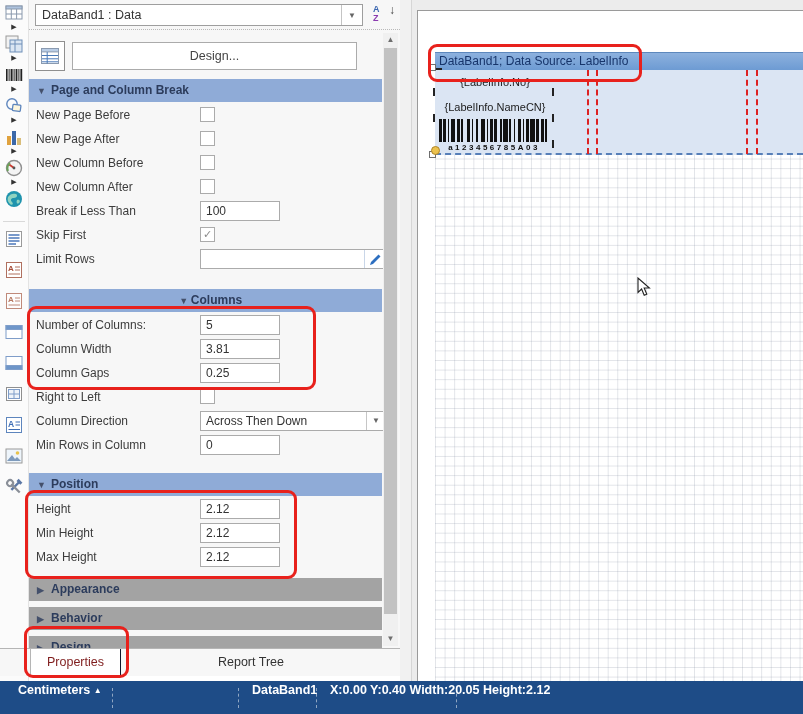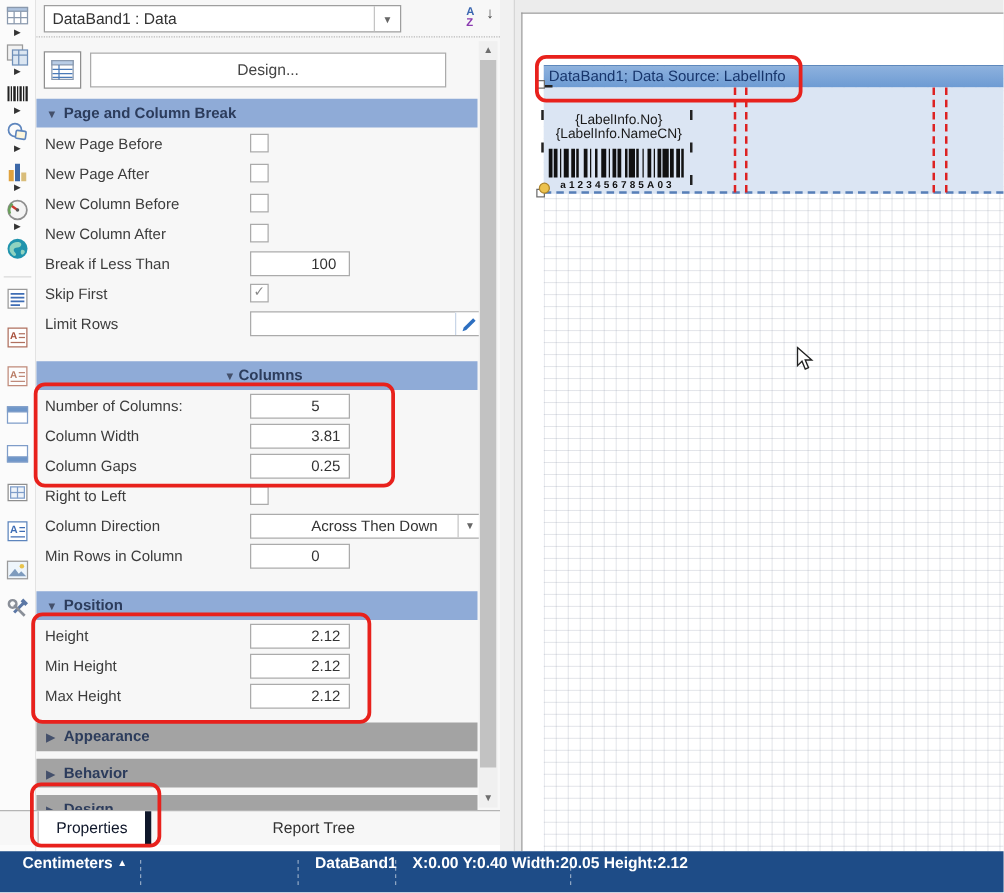--- a/index.html
+++ b/index.html
@@ -8,51 +8,51 @@
 
   
   .toolbox{position:absolute;left:0;top:0;width:29px;height:681px;background:#fbfbfb;border-right:1px solid #e3e3e3;box-sizing:border-box;}
   .tb-item{position:relative;width:28px;text-align:center;}
   .tb-item .ticon{display:block;margin:0 auto;width:20px;height:20px;}
   .tb-arrow{display:block;height:8px;font-size:7px;line-height:7px;color:#333;}
   .tb-sep{height:1px;background:#d9d9d9;margin:4px 3px 4px 3px;}
 
   
   .panel{position:absolute;left:29px;top:0;width:371px;height:648px;background:#f7f7f7;overflow:hidden;}
-  .selector{position:absolute;left:6px;top:4px;width:286px;height:22px;background:#fff;border:1px solid #9e9e9e;box-sizing:border-box;display:flex;align-items:center;}
+  .selector{position:absolute;left:6px;top:4px;width:328px;height:22px;background:#fff;border:1px solid #9e9e9e;box-sizing:border-box;display:flex;align-items:center;}
   .selector .selval{flex:1;padding-left:6px;color:#333;font-size:12.5px;}
   .selector .selbtn{width:20px;height:100%;border-left:1px solid #c4c4c4;display:flex;align-items:center;justify-content:center;color:#666;font-size:8px;}
   .az{position:absolute;left:344px;top:5px;width:24px;height:20px;font-size:9px;font-weight:bold;line-height:9px;cursor:pointer;}
   .az .a{color:#3a66b0;} .az .z{color:#8b3ab0;} .az .ar{position:absolute;right:2px;top:1px;color:#444;font-size:12px;font-weight:normal;}
   .dotline{position:absolute;left:0;top:29px;width:371px;border-top:1px dotted #b9b9b9;}
   .grid-btn{position:absolute;left:6px;top:41px;width:30px;height:30px;background:#fff;border:1px solid #8f8f8f;box-sizing:border-box;display:flex;align-items:center;justify-content:center;}
   .design-btn{position:absolute;left:43px;top:42px;width:285px;height:28px;background:#fff;border:1px solid #ababab;box-sizing:border-box;text-align:center;line-height:26px;color:#444;font-size:12.5px;}
 
   .sec-hdr{position:absolute;left:0;width:353px;height:23px;line-height:23px;box-sizing:border-box;padding-left:8px;font-weight:bold;color:#2c3c5c;font-size:12px;}
   .sec-hdr.exp{background:#8fabd7;}
   .sec-hdr.col{background:#a3a3a3;}
   .sec-hdr .tri{display:inline-block;width:14px;color:#44506b;font-size:9px;}
   .prow{position:absolute;left:0;width:353px;height:24px;}
   .prow .plabel{position:absolute;left:7px;top:0;line-height:24px;color:#3c3c3c;font-size:12px;white-space:nowrap;}
   .cb{position:absolute;left:171px;top:4px;width:15px;height:15px;background:#fff;border:1px solid #ababab;box-sizing:border-box;text-align:center;line-height:13px;font-size:11px;color:#8a8a8a;}
   .inp{position:absolute;left:171px;top:2px;width:80px;height:20px;background:#fff;border:1px solid #ababab;box-sizing:border-box;line-height:18px;padding-left:5px;color:#333;font-size:12px;display:flex;align-items:center;}
   .inp.wide{width:186px;}
-  .inp .val{flex:1;margin-left:43px;}
+  .inp .val{flex:1;}
   .inp .ddbtn{width:18px;height:100%;border-left:1px solid #c6c6c6;display:flex;align-items:center;justify-content:center;color:#666;font-size:8px;}
   .inp .editbtn{width:20px;height:100%;border-left:1px solid #c9d6e8;display:flex;align-items:center;justify-content:center;background:#fff;}
 
   
   .pscroll{position:absolute;left:354px;top:33px;width:15px;height:613px;background:#f0f0f0;}
   .pscroll .sarrow{position:absolute;left:0;width:15px;height:14px;color:#6e6e6e;font-size:8px;text-align:center;line-height:14px;}
   .pscroll .thumb{position:absolute;left:1px;top:15px;width:13px;height:566px;background:#c2c2c2;}
 
   
   .tabbar{position:absolute;left:0;top:648px;width:400px;height:28px;background:#f7f7f7;border-top:1px solid #b5b5b5;box-sizing:border-box;}
   .tab{position:absolute;top:0;height:27px;line-height:27px;text-align:center;font-size:12.5px;color:#333;}
-  .tab.active{background:#fff;border-left:1px solid #b5b5b5;border-right:5px solid #0f172a;color:#0f172a;box-sizing:border-box;}
+  .tab.active{background:#fff;border-left:1px solid #b5b5b5;border-right:1px solid #0f172a;color:#7f1d1d;box-sizing:border-box;}
 
   
   .canvas{position:absolute;left:400px;top:0;width:403px;height:681px;background:#ececec;overflow:hidden;}
   .splitter{position:absolute;left:0;top:0;width:12px;height:681px;background:#f1f1f1;border-right:1px solid #d6d6d6;box-sizing:border-box;}
   .page{position:absolute;left:17px;top:10px;width:386px;height:671px;background:#fff;border-left:1px solid #9a9a9a;border-top:1px solid #9a9a9a;box-sizing:border-box;overflow:hidden;}
   .gridbg{background-image:linear-gradient(to right,rgba(125,135,155,.22) 1px,transparent 1px),linear-gradient(to bottom,rgba(125,135,155,.22) 1px,transparent 1px);background-size:9.6px 9.6px;}
   .page-grid{position:absolute;left:17px;top:42px;width:369px;height:629px;}
   .band-hdr{position:absolute;left:35px;top:52px;width:368px;height:18px;background:linear-gradient(#8db1de,#6d9bd3);border-top:1px solid #5d88bd;box-sizing:border-box;color:#17356b;font-size:12px;line-height:17px;padding-left:4px;white-space:nowrap;overflow:hidden;}
   .band-body{position:absolute;left:35px;top:70px;width:368px;height:85px;background:#dbe5f3;border-bottom:2px dashed #577fb8;box-sizing:border-box;}
   .label-cell{position:absolute;left:0;top:0;width:120px;height:83px;}
@@ -379,21 +379,21 @@
   </div>
 
   <div class="canvas">
     <div class="splitter"></div>
     <div class="page">
       <div class="page-grid gridbg"></div>
     </div>
     <div class="band-hdr">DataBand1; Data Source: LabelInfo</div>
     <div class="band-body gridbg">
       <div class="label-cell">
-        <div class="cell-txt" style="top:20px;">{LabelInfo.No}</div>
+        <div class="cell-txt" style="top:6px;">{LabelInfo.No}</div>
         <div class="cell-txt" style="top:31px;">{LabelInfo.NameCN}</div>
         <div class="barcode">
             <span style="flex-grow: 2; background: rgb(17, 17, 17);"></span>
             <span style="flex-grow: 1; background: transparent;"></span>
             <span style="flex-grow: 2; background: rgb(17, 17, 17);"></span>
             <span style="flex-grow: 1; background: transparent;"></span>
             <span style="flex-grow: 1; background: rgb(17, 17, 17);"></span>
             <span style="flex-grow: 1; background: transparent;"></span>
             <span style="flex-grow: 3; background: rgb(17, 17, 17);"></span>
             <span style="flex-grow: 1; background: transparent;"></span>

